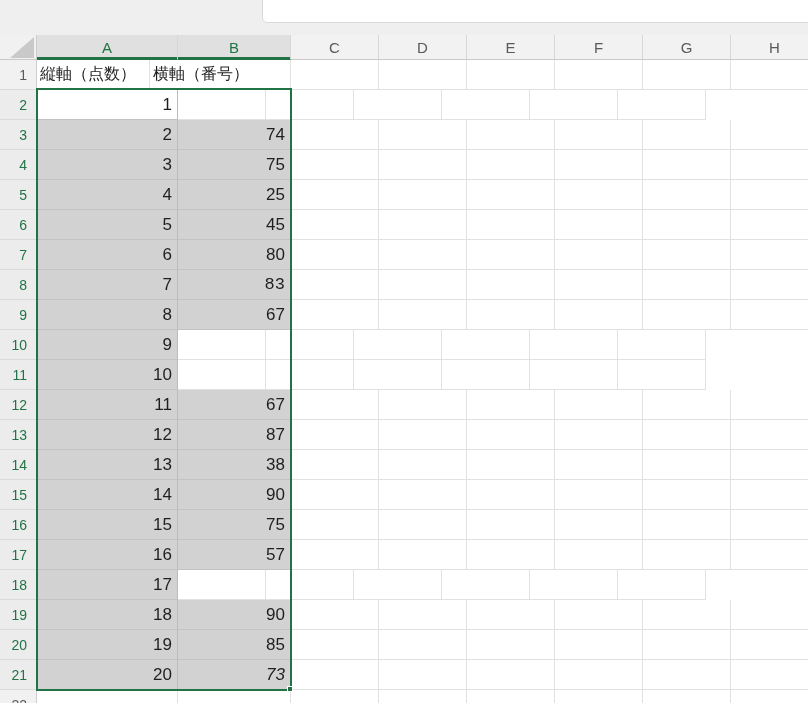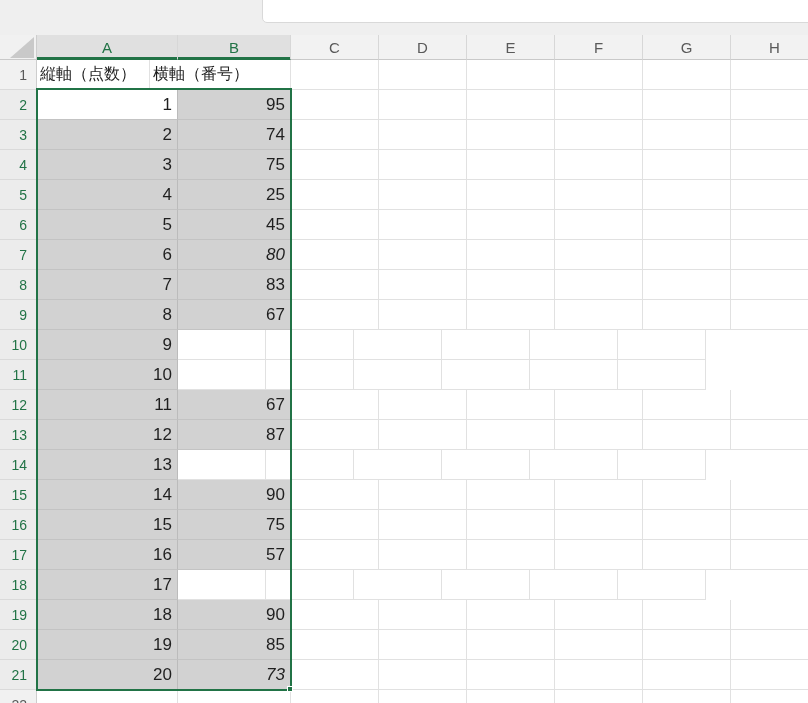--- a/index.html
+++ b/index.html
@@ -97,21 +97,20 @@
           <div class="cell" style="width: 88px;"></div>
           <div class="cell" style="width: 88px;"></div>
           <div class="cell" style="width: 88px;"></div>
           <div class="cell" style="width: 88px;"></div>
           <div class="cell" style="width: 88px;"></div>
           <div class="cell" style="width: 88px;"></div>
         </div>
         <div class="row">
           <div class="rowh sel">2</div>
           <div class="cell sel active" style="width: 141px;">1</div>
-          <div class="cell sel" style="width: 113px;">95</div>
           <div class="cell" style="width: 88px;"></div>
           <div class="cell" style="width: 88px;"></div>
           <div class="cell" style="width: 88px;"></div>
           <div class="cell" style="width: 88px;"></div>
           <div class="cell" style="width: 88px;"></div>
           <div class="cell" style="width: 88px;"></div>
         </div>
         <div class="row">
           <div class="rowh sel">3</div>
           <div class="cell sel" style="width: 141px;">2</div>
@@ -152,32 +151,32 @@
           <div class="cell" style="width: 88px;"></div>
           <div class="cell" style="width: 88px;"></div>
           <div class="cell" style="width: 88px;"></div>
           <div class="cell" style="width: 88px;"></div>
           <div class="cell" style="width: 88px;"></div>
           <div class="cell" style="width: 88px;"></div>
         </div>
         <div class="row">
           <div class="rowh sel">7</div>
           <div class="cell sel" style="width: 141px;">6</div>
-          <div class="cell sel" style="width: 113px; font-style: italic;">80</div>
+          <div class="cell sel" style="width: 113px;">80</div>
           <div class="cell" style="width: 88px;"></div>
           <div class="cell" style="width: 88px;"></div>
           <div class="cell" style="width: 88px;"></div>
           <div class="cell" style="width: 88px;"></div>
           <div class="cell" style="width: 88px;"></div>
           <div class="cell" style="width: 88px;"></div>
         </div>
         <div class="row">
           <div class="rowh sel">8</div>
           <div class="cell sel" style="width: 141px;">7</div>
-          <div class="cell sel" style="width: 113px;">83</div>
+          <div class="cell sel" style="width: 113px; font-family: Liberation Mono, monospace;">83</div>
           <div class="cell" style="width: 88px;"></div>
           <div class="cell" style="width: 88px;"></div>
           <div class="cell" style="width: 88px;"></div>
           <div class="cell" style="width: 88px;"></div>
           <div class="cell" style="width: 88px;"></div>
           <div class="cell" style="width: 88px;"></div>
         </div>
         <div class="row">
           <div class="rowh sel">9</div>
           <div class="cell sel" style="width: 141px;">8</div>
@@ -227,20 +226,21 @@
           <div class="cell" style="width: 88px;"></div>
           <div class="cell" style="width: 88px;"></div>
           <div class="cell" style="width: 88px;"></div>
           <div class="cell" style="width: 88px;"></div>
           <div class="cell" style="width: 88px;"></div>
           <div class="cell" style="width: 88px;"></div>
         </div>
         <div class="row">
           <div class="rowh sel">14</div>
           <div class="cell sel" style="width: 141px;">13</div>
+          <div class="cell sel" style="width: 113px;">38</div>
           <div class="cell" style="width: 88px;"></div>
           <div class="cell" style="width: 88px;"></div>
           <div class="cell" style="width: 88px;"></div>
           <div class="cell" style="width: 88px;"></div>
           <div class="cell" style="width: 88px;"></div>
           <div class="cell" style="width: 88px;"></div>
         </div>
         <div class="row">
           <div class="rowh sel">15</div>
           <div class="cell sel" style="width: 141px;">14</div>

